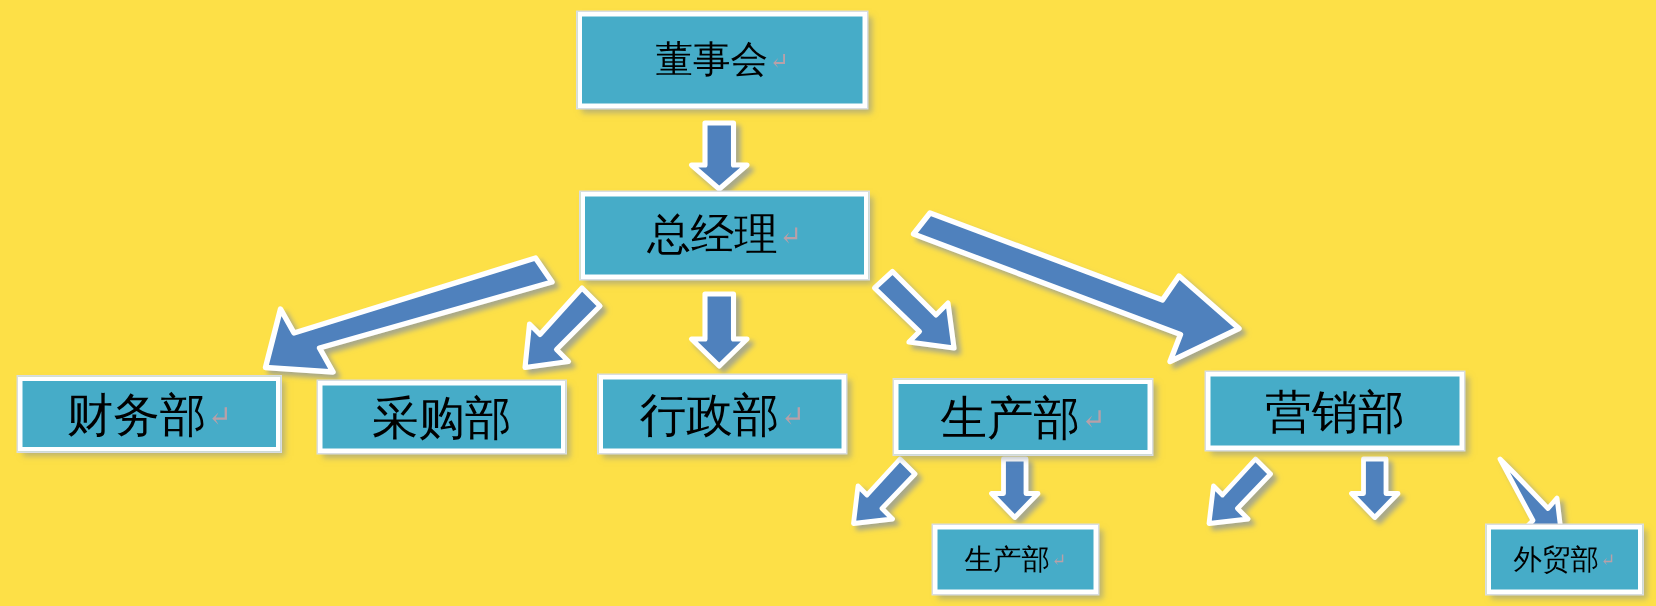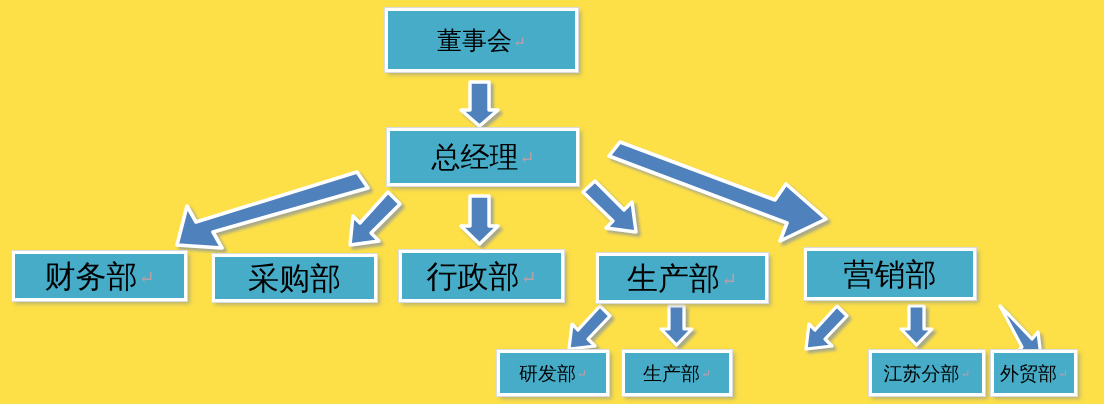--- a/index.html
+++ b/index.html
@@ -130,30 +130,24 @@
   </div>
 
   <div class="node lvl3" style="left:596px; top:253px; width:172px; height:50px;">
     <span class="label"><span>生产部</span><span class="pilcrow">↵</span></span>
   </div>
 
   <div class="node lvl3" style="left:804px; top:248px; width:172px; height:52px;">
     <span class="label"><span>营销部</span></span>
   </div>
 
-  <div class="node lvl4" style="left:497px; top:350px; width:112px; height:46px;">
-    <span class="label"><span>研发部</span><span class="pilcrow">↵</span></span>
-  </div>
 
   <div class="node lvl4" style="left:622px; top:350px; width:110px; height:46px;">
     <span class="label"><span>生产部</span><span class="pilcrow">↵</span></span>
   </div>
 
 
-  <div class="node lvl4" style="left:869px; top:350px; width:116px; height:46px;">
-    <span class="label"><span>江苏分部</span><span class="pilcrow">↵</span></span>
-  </div>
 
-  <div class="node lvl4" style="left:991px; top:350px; width:86px; height:46px;">
+  <div class="node lvl4" style="left:991px; top:350px; width:104px; height:46px;">
     <span class="label"><span>外贸部</span><span class="pilcrow">↵</span></span>
   </div>
 
 </div>
 
 </body></html>

